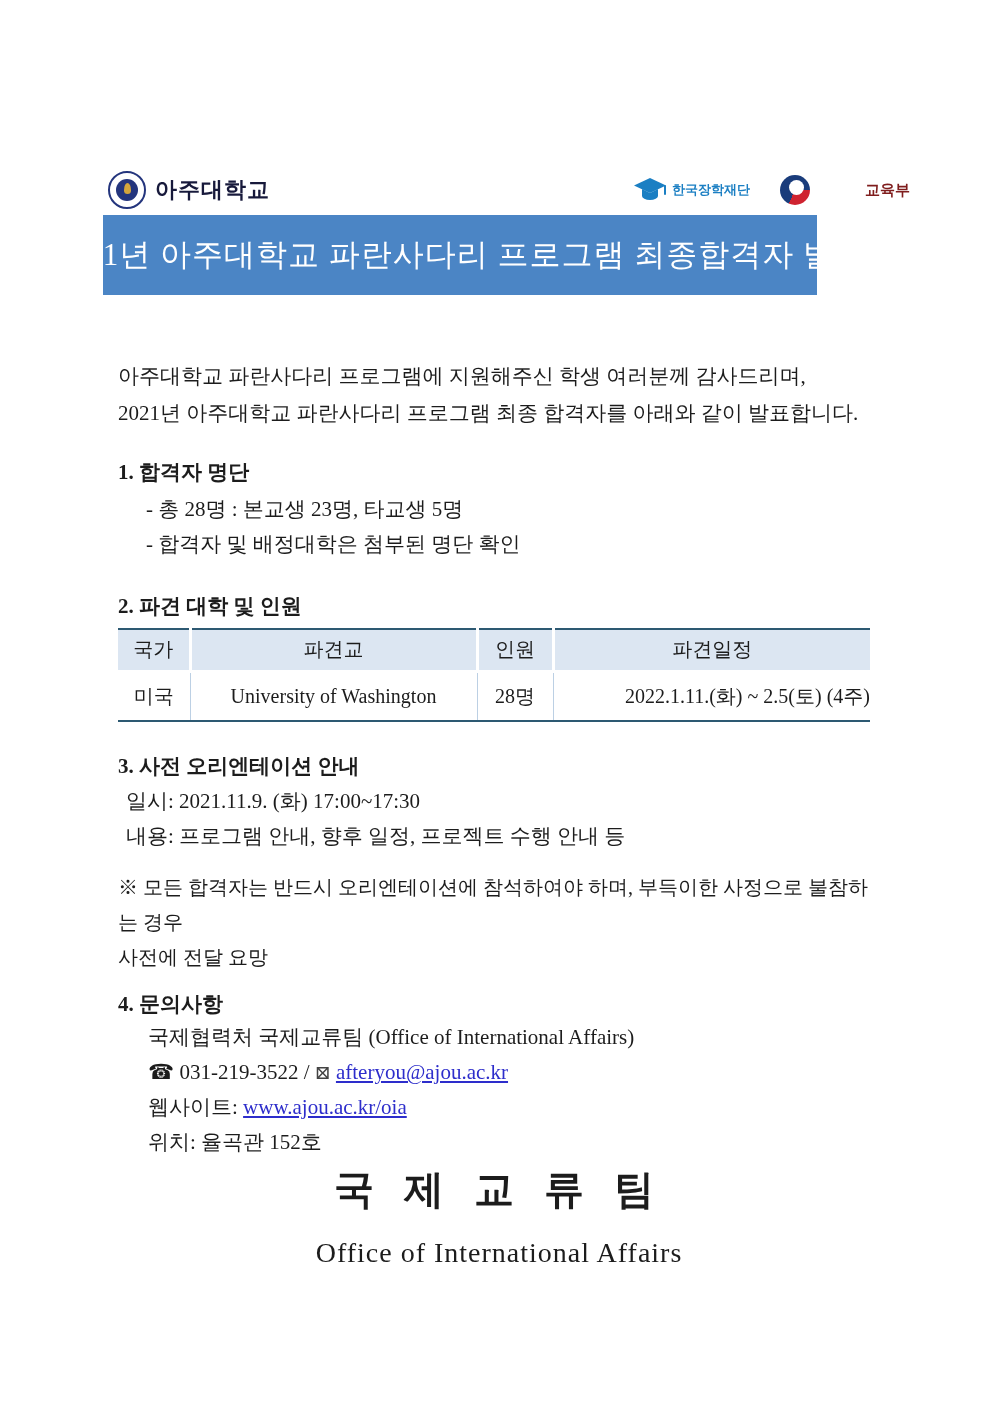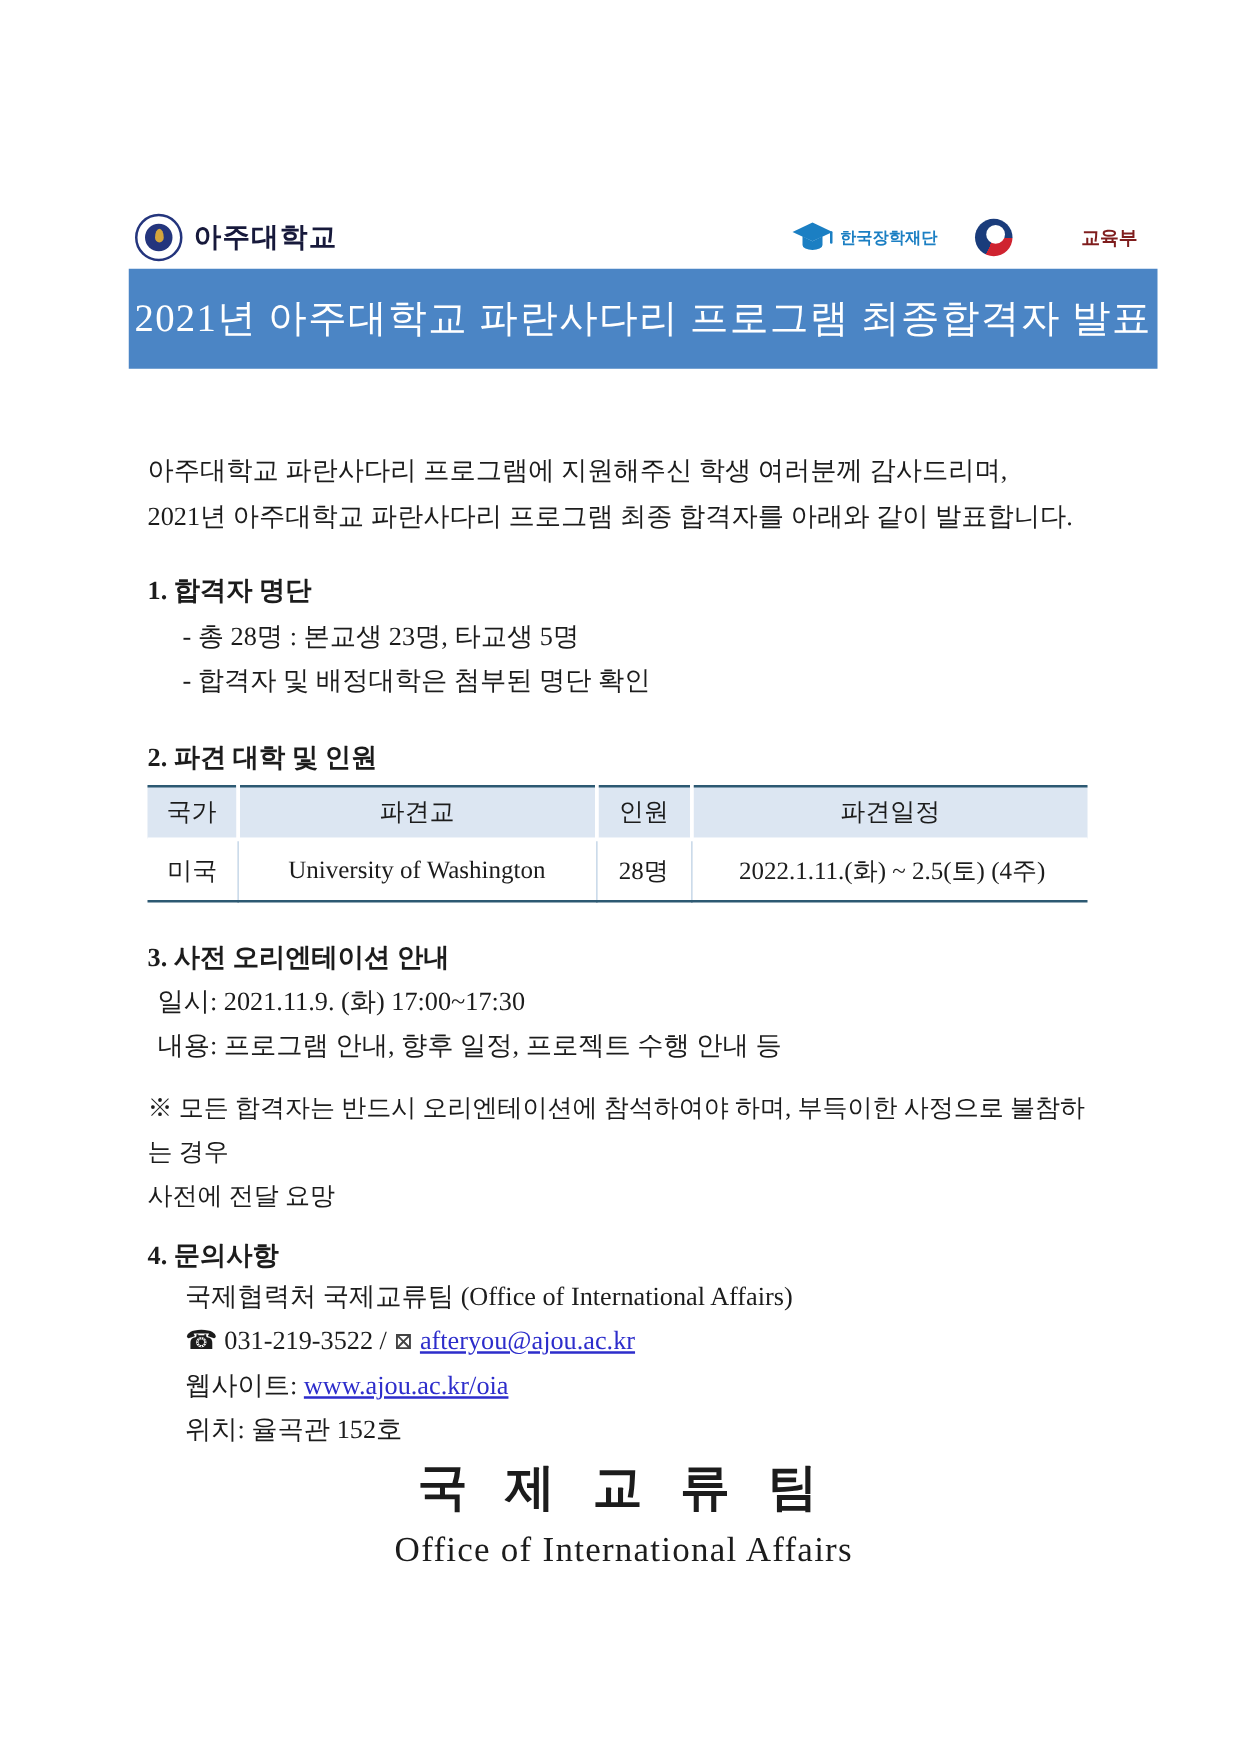--- a/index.html
+++ b/index.html
@@ -47,21 +47,21 @@
     content:""; position:absolute; left:9px; top:5px; width:15px; height:15px;
     background:#ffffff; border-radius:50%;
   }
   .moe-name {
     font-family:"Liberation Sans","DejaVu Sans",sans-serif;
     font-weight:600; font-size:15px; color:#7f1d1d;margin-left:48px;
   }
 
   
   .banner {
-    position:absolute; top:215px; left:103px; width:823px; height:80px;
+    position:absolute; top:215px; left:103px; width:714px; height:80px;
     background:#4b85c5; color:#ffffff;
     display:flex; align-items:center; justify-content:center;
     font-size:31px; letter-spacing:1px; white-space:nowrap;
   }
 
   
   .content { position:absolute; top:340px; left:118px; width:762px; }
   .intro { margin-top:18px; font-size:21px; line-height:37px; }
   .sec-title { font-size:21px; font-weight:700; }
   .s1-title { margin-top:26px; }
@@ -74,37 +74,37 @@
     font-size:20px; table-layout:fixed;
   }
   table.dispatch th {
     background:#dce6f2; height:42px; font-weight:400;
     border-right:3px solid #ffffff; border-bottom:3px solid #ffffff;
   }
   table.dispatch th:last-child { border-right:none; }
   table.dispatch td {
     height:50px; text-align:center; border-right:1px solid #bcd0e4;
   }
-  table.dispatch td:last-child { border-right:none; text-align:center; padding-left:4px; }
+  table.dispatch td:last-child { border-right:none; text-align:right; padding-left:4px; }
   .col-country { width:72px; } .col-univ { width:287px; }
   .col-count { width:76px; } .col-sched { width:317px; }
 
   .s3-title { margin-top:30px; }
   .s3-lines { margin-top:4px; padding-left:8px; font-size:21px; line-height:35px; }
   .note { margin-top:16px; font-size:20px; line-height:35px; }
   .s4-title { margin-top:15px; }
   .s4-lines { margin-top:2px; padding-left:30px; font-size:21px; line-height:35px; }
   .contact-link { color:#2d2dcb; text-decoration:underline; cursor:pointer; }
   .icon-glyph { color:#1c1c1c; }
   .email-icon { font-size:19px; color:#444; }
 
   
   .footer { position:absolute; top:1162px; left:118px; width:762px; text-align:center; }
   .footer-kr { font-size:40px; font-weight:700; letter-spacing:10px; }
-  .footer-en { margin-top:8px; font-size:28px; letter-spacing:1px; }
+  .footer-en { margin-top:20px; font-size:28px; letter-spacing:1px; }
 </style>
 </head>
 <body>
 
 <div class="page">
 
   <div class="logos-row">
     <div class="ajou-logo">
       <span class="ajou-seal">
         <span class="seal-core"></span>

